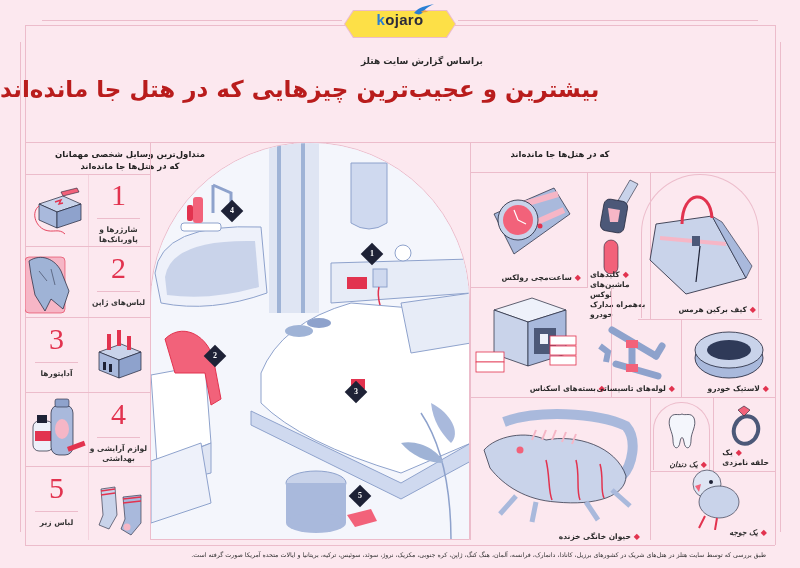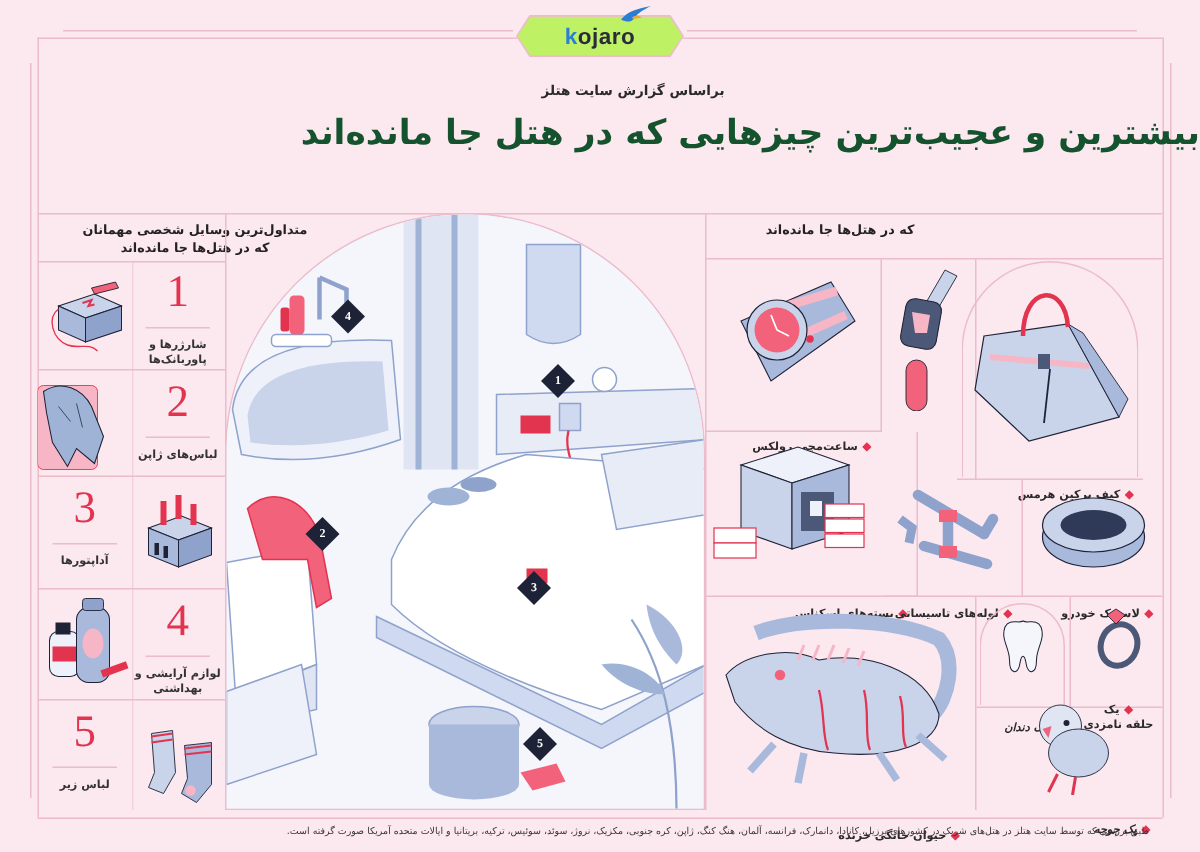--- a/index.html
+++ b/index.html
@@ -6,43 +6,43 @@
     html, body { width: 800px; height: 568px; overflow: hidden; }
     body {
       background: #fce8ef;
       font-family: "DejaVu Sans", sans-serif;
       position: relative;
       color: #222;
     }
     .frame-line { position: absolute; border-color: #ecbccb; border-style: solid; border-width: 0; }
     .logo-tab {
       position: absolute; left: 345px; top: 11px; width: 110px; height: 26px;
-      background: #bef264;
+      background: #fde047;
       clip-path: polygon(8% 0, 92% 0, 100% 50%, 92% 100%, 8% 100%, 0 50%);
-      display: flex; align-items: center; justify-content: center;
+      display: flex; justify-content: center;
     }
     .logo-tab-border {
       position: absolute; left: 344px; top: 10px; width: 112px; height: 28px;
       background: #ecbccb;
       clip-path: polygon(8% 0, 92% 0, 100% 50%, 92% 100%, 8% 100%, 0 50%);
     }
     .logo-text { font-family: "Liberation Sans", sans-serif; font-size: 15px; font-weight: 700; color: #2b2b3a; letter-spacing: 0.3px; }
     .logo-text .k { color: #2a7fd4; }
     .bird { position: absolute; left: 413px; top: 3px; }
 
     .subtitle { position: absolute; top: 56px; left: 0; width: 800px; text-align: center; font-size: 9px; font-weight: 700; color: #2a2a2a; direction: rtl; padding-left: 44px; }
-    .title { position: absolute; top: 76px; left: 0; width: 800px; text-align: right; font-size: 23px; font-weight: 700; color: #14532d; direction: rtl; letter-spacing: -0.5px; }
+    .title { position: absolute; top: 76px; left: 0; width: 800px; text-align: left; font-size: 23px; font-weight: 700; color: #b91c1c; direction: rtl; letter-spacing: -0.5px; }
     .section-head { position: absolute; direction: rtl; text-align: center; font-size: 8.5px; font-weight: 700; line-height: 12px; color: #222; }
 
     .cell { position: absolute; border: 1px solid #ecbccb; }
     .num { font-family: "Liberation Serif", serif; color: #e2334f; font-size: 30px; text-align: center; line-height: 34px; }
     .num-label { direction: rtl; text-align: center; font-size: 7.5px; color: #333; line-height: 10px; font-weight: 700; }
     .num-divider { height: 1px; background: #ecbccb; margin: 6px 10px; }
 
-    .odd-label { position: absolute; direction: rtl; font-size: 7.5px; font-weight: 700; color: #2b2b2b; line-height: 10px; text-align: center; margin-top: 20px; }
+    .odd-label { position: absolute; direction: rtl; font-size: 7.5px; font-weight: 700; color: #2b2b2b; line-height: 10px; text-align: left; }
     .odd-label .dot { color: #e2334f; font-size: 8px; margin-left: 3px; }
 
     .footnote { position: absolute; top: 551px; right: 34px; direction: rtl; font-size: 6.3px; color: #333; white-space: nowrap; }
 
     .scene { position: absolute; left: 150px; top: 142px; width: 320px; height: 398px; overflow: hidden;
       border-radius: 160px 160px 0 0; background: #eef1fa; border: 1px solid #ecbccb; }
     .marker { position: absolute; width: 16px; height: 16px; background: #1e2236; transform: rotate(45deg); }
     .marker span { display: block; transform: rotate(-45deg); color: #fff; font-size: 8px; font-weight: 700; text-align: center; line-height: 16px; font-family: "Liberation Serif", serif; }
     .ill { position: absolute; }
   </style>
@@ -251,20 +251,26 @@
   </svg>
   <div class="odd-label" style="right:6px;top:101px;"><span class="dot">◆</span><span>ساعت‌مچی رولکس</span></div>
 </div>
 <div class="cell" style="left:588px;top:172px;width:63px;height:148px;border-width:0 1px 0 0;">
   <svg class="ill" style="left:8px;top:6px;" width="46" height="96" viewBox="0 0 46 96">
     <path d="M34 2 L42 6 L28 30 L20 26 Z" fill="#c9d3ea" stroke="#1e2236" stroke-width="0.6"></path>
     <rect x="6" y="22" width="24" height="32" rx="6" fill="#4c5878" stroke="#1e2236" stroke-width="0.7" transform="rotate(10 18 38)"></rect>
     <path d="M12 30 L24 32 L22 44 L14 44 Z" fill="#f6b6c6"></path>
     <rect x="8" y="62" width="14" height="34" rx="7" fill="#f2627a" stroke="#1e2236" stroke-width="0.6"></rect>
   </svg>
+  <div class="odd-label" style="right:4px;top:98px;width:56px;">
+    <div><span class="dot">◆</span><span>کلیدهای</span></div>
+    <div>ماشین‌های لوکس</div>
+    <div>به‌همراه مدارک</div>
+    <div>خودرو</div>
+  </div>
 </div>
 <div class="cell" style="left:638px;top:172px;width:124px;height:148px;border-width:0 0 1px 0;">
   <div style="position:absolute;left:3px;top:2px;width:118px;height:144px;border:1px solid #ecbccb;border-radius:59px 59px 0 0;border-bottom:none;"></div>
   <svg class="ill" style="left:8px;top:14px;" width="110" height="116" viewBox="0 0 110 116">
     <path d="M10 38 L66 30 L100 92 L40 108 L4 74 Z" fill="#c9d3ea" stroke="#1e2236" stroke-width="0.8"></path>
     <path d="M66 30 L100 92 L106 80 L76 36 Z" fill="#a9b9dc" stroke="#1e2236" stroke-width="0.6"></path>
     <path d="M36 38 C36 4 64 2 66 32" stroke="#e2334f" stroke-width="3" fill="none"></path>
     <path d="M14 52 L80 58" stroke="#f6b6c6" stroke-width="4"></path>
     <rect x="46" y="50" width="8" height="10" fill="#4c5878"></rect>
     <path d="M54 60 L50 96" stroke="#1e2236" stroke-width="1.2"></path>

